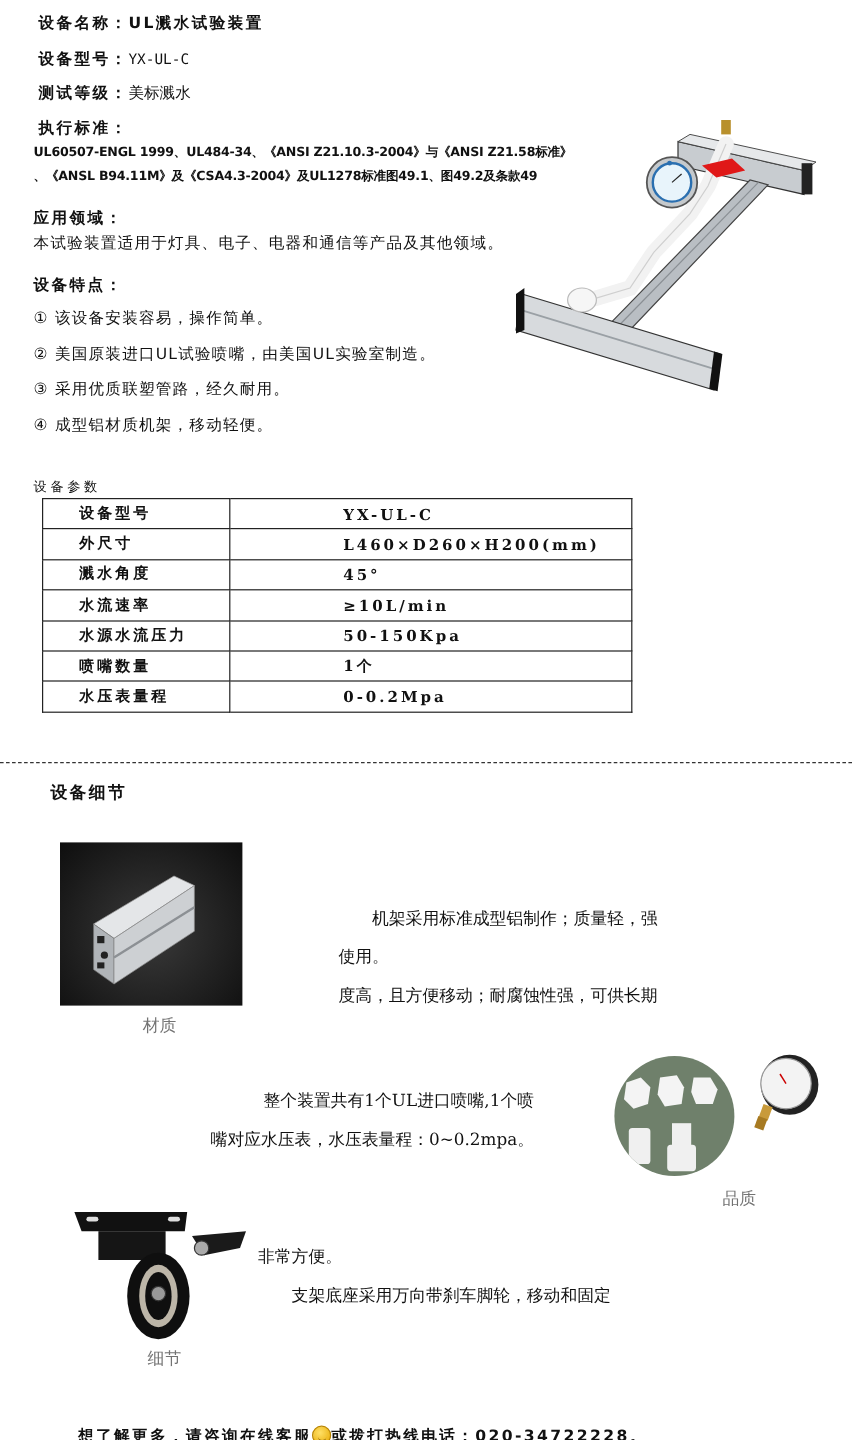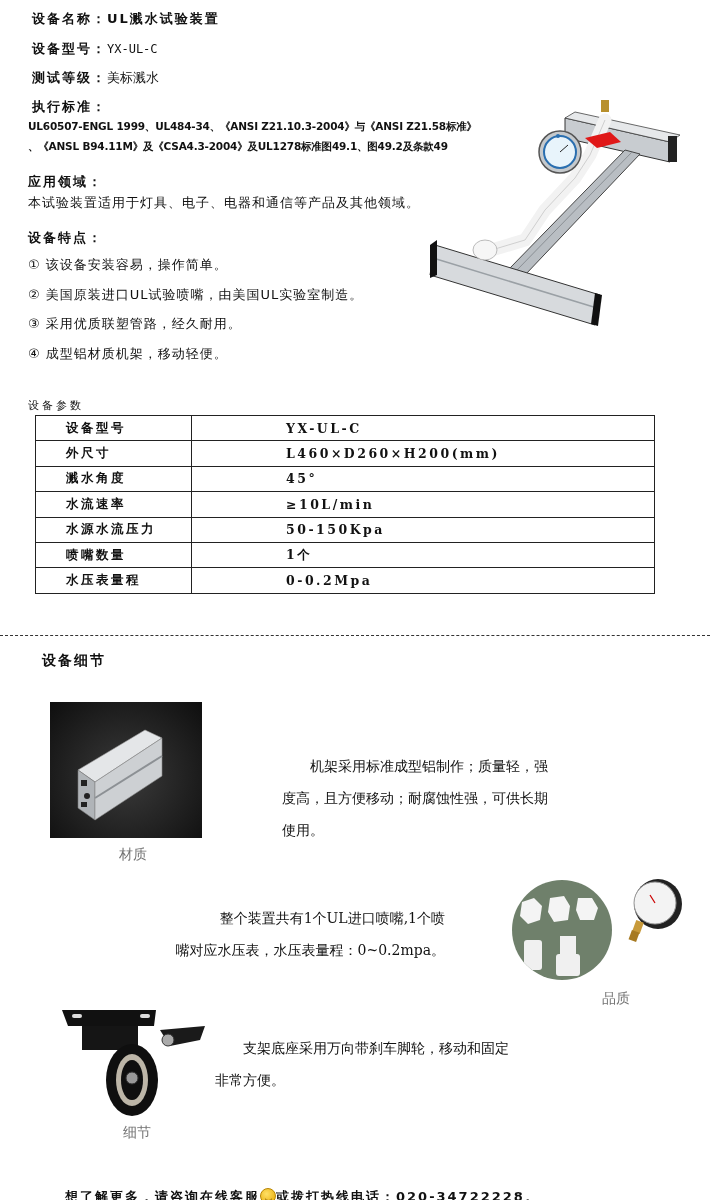--- a/index.html
+++ b/index.html
@@ -5,21 +5,21 @@
   * { margin:0; padding:0; box-sizing:border-box; }
   body { width:710px; height:1200px; background:#fff; position:relative; overflow:hidden;
          font-family:"DejaVu Sans", sans-serif; color:#111; }
   .abs { position:absolute; }
   .lbl { font-weight:bold; font-size:13px; letter-spacing:2px; }
   .val { font-size:13px; }
   .bold13 { font-weight:bold; font-size:13px; letter-spacing:2px; white-space:nowrap; }
   .std { font-size:10.5px; font-weight:bold; white-space:nowrap; letter-spacing:-0.2px; }
   .body13 { font-size:13px; white-space:nowrap; letter-spacing:1px; }
   .feat { font-size:13px; white-space:nowrap; letter-spacing:1px; }
-  table.spec { position:absolute; left:35px; top:415px; width:620px; border-collapse:collapse; }
+  table.spec { position:absolute; left:35px; top:415px; width:492px; border-collapse:collapse; }
   table.spec td { border:1px solid #222; height:25.4px; font-size:12.5px; font-weight:bold;
                   letter-spacing:2.5px; padding:0; }
   table.spec td.k { width:156px; padding-left:30px; }
   table.spec td.v { padding-left:94px; font-family:"DejaVu Serif", serif; }
   .dash { position:absolute; left:0; top:635px; width:710px; border-top:1px dashed #333; }
   .desc { font-size:14px; line-height:32px; font-family:"DejaVu Serif", serif; }
   .cap { font-size:14px; font-family:"DejaVu Sans", sans-serif; color:#737373; }
   .footer { font-weight:bold; font-size:13px; letter-spacing:2px; white-space:nowrap; }
   .smiley { display:inline-block; width:16px; height:16px; border-radius:50%;
             background:radial-gradient(circle at 40% 35%, #ffe066, #e6a800); vertical-align:-3px;
@@ -126,22 +126,22 @@
     <polygon points="45,80 112,36 112,74 45,118" fill="#cdd0d3" stroke="#888" stroke-width="0.6"></polygon>
     <line x1="45" y1="96" x2="112" y2="54" stroke="#8c9094" stroke-width="2"></line>
     <rect x="31" y="78" width="6" height="6" fill="#222"></rect>
     <circle cx="37" cy="94" r="3" fill="#222"></circle>
     <rect x="31" y="100" width="6" height="5" fill="#222"></rect>
   </svg>
 </div>
 <div class="abs cap" style="left:119px;top:846px;">材质</div>
 <div class="abs desc" style="left:282px;top:750px;white-space:nowrap;">
   <div>　　机架采用标准成型铝制作；质量轻，强</div>
+  <div>使用。</div>
   <div>度高，且方便移动；耐腐蚀性强，可供长期</div>
-  <div>使用。</div>
 </div>
 
 <div class="abs desc" style="left:165px;top:902px;white-space:nowrap;text-align:right;width:280px;">
   <div>整个装置共有1个UL进口喷嘴,1个喷</div>
   <div>嘴对应水压表，水压表量程：0~0.2mpa。</div>
 </div>
 <div class="abs" style="left:512px;top:880px;width:100px;height:100px;border-radius:50%;background:#6f806b;overflow:hidden;">
   <svg width="100" height="100" viewBox="0 0 100 100">
     <polygon points="10,22 22,18 30,26 28,40 16,44 8,36" fill="#f4f4f4"></polygon>
     <polygon points="38,18 52,16 58,26 56,40 42,42 36,32" fill="#f4f4f4"></polygon>
@@ -171,19 +171,19 @@
     <polygon points="100,22 145,18 140,32 110,38" fill="#1a1a1a"></polygon>
     <circle cx="108" cy="32" r="6" fill="#aaa" stroke="#333"></circle>
     <ellipse cx="72" cy="72" rx="26" ry="36" fill="#0f0f0f"></ellipse>
     <ellipse cx="72" cy="72" rx="16" ry="26" fill="#bdb6a8"></ellipse>
     <ellipse cx="72" cy="72" rx="11" ry="20" fill="#0f0f0f"></ellipse>
     <circle cx="72" cy="70" r="6" fill="#999" stroke="#333"></circle>
   </svg>
 </div>
 <div class="abs cap" style="left:123px;top:1124px;">细节</div>
 <div class="abs desc" style="left:215px;top:1032px;white-space:nowrap;">
+  <div>非常方便。</div>
   <div>　　支架底座采用万向带刹车脚轮，移动和固定</div>
-  <div>非常方便。</div>
 </div>
 
 <div class="abs footer" style="left:65px;top:1188px;">
   <span>想了解更多，请咨询在线客服</span><span class="smiley"></span><span>或拨打热线电话：020-34722228。</span>
 </div>
 
 </body></html>

